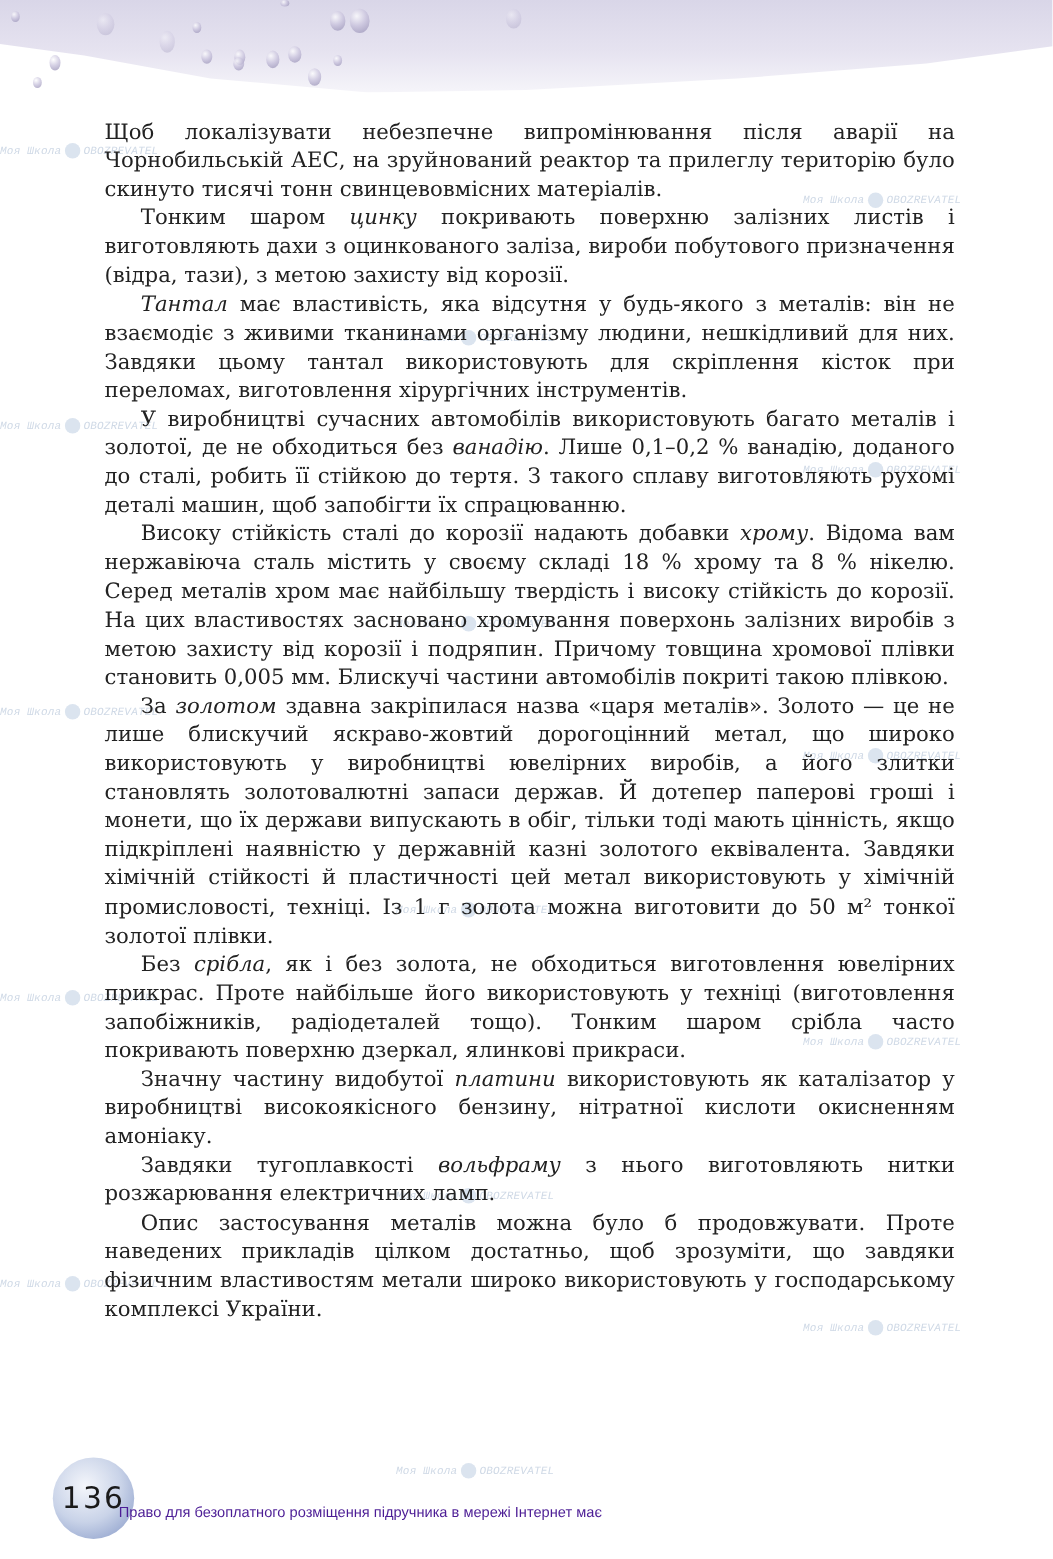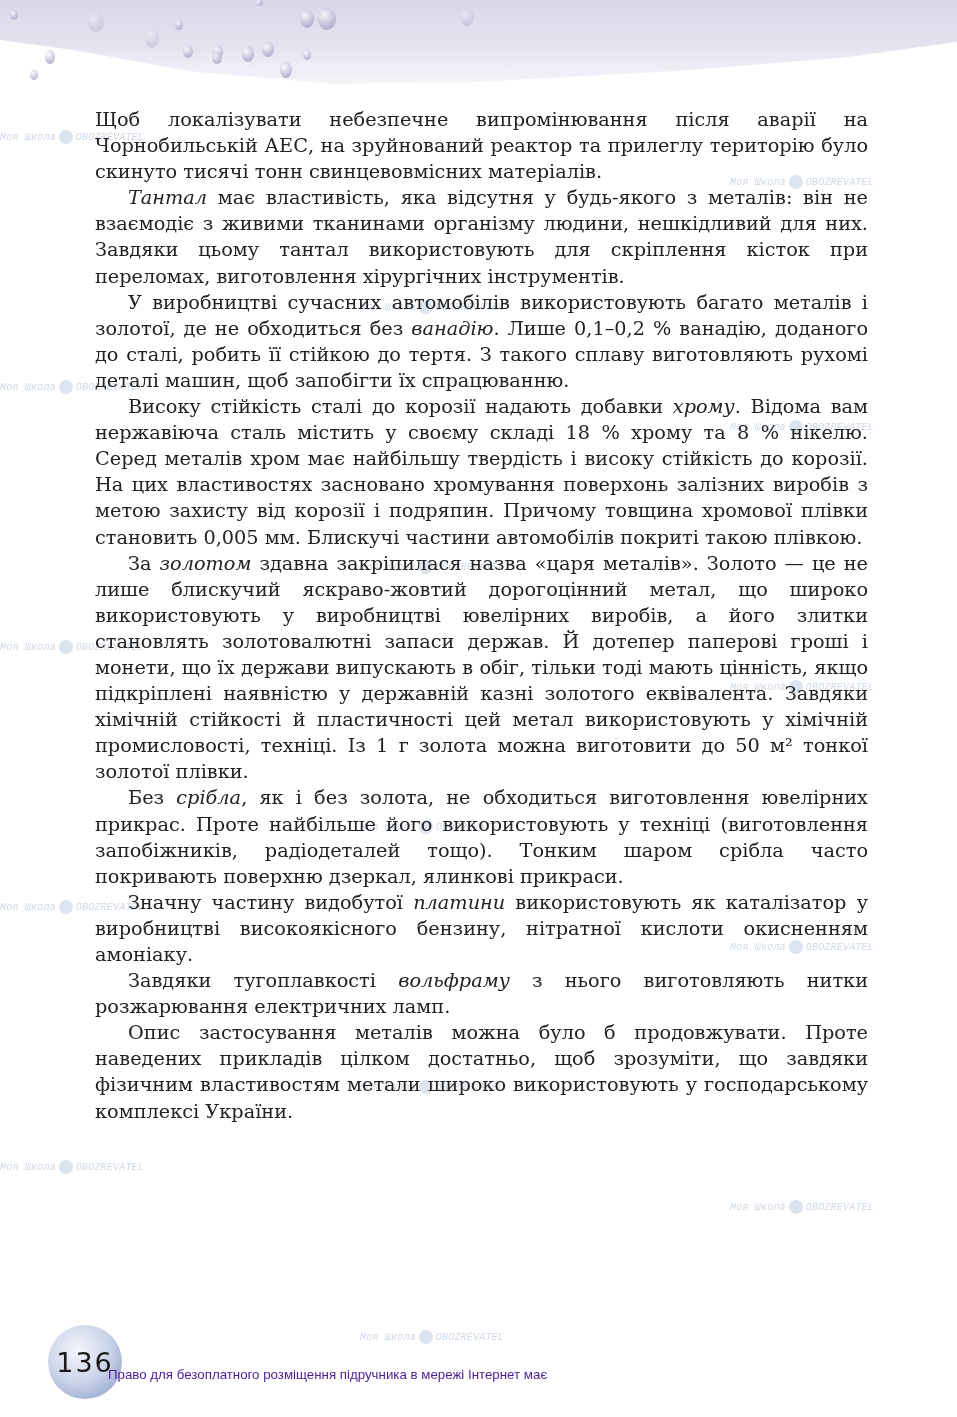--- a/index.html
+++ b/index.html
@@ -87,20 +87,21 @@
   <div class="watermark" style="left:730px;top:1200px;"><span>Моя Школа</span><span class="wm-circle"></span><span>OBOZREVATEL</span></div>
   <div class="watermark" style="left:360px;top:300px;"><span>Моя Школа</span><span class="wm-circle"></span><span>OBOZREVATEL</span></div>
   <div class="watermark" style="left:360px;top:560px;"><span>Моя Школа</span><span class="wm-circle"></span><span>OBOZREVATEL</span></div>
   <div class="watermark" style="left:360px;top:820px;"><span>Моя Школа</span><span class="wm-circle"></span><span>OBOZREVATEL</span></div>
   <div class="watermark" style="left:360px;top:1080px;"><span>Моя Школа</span><span class="wm-circle"></span><span>OBOZREVATEL</span></div>
   <div class="watermark" style="left:360px;top:1330px;"><span>Моя Школа</span><span class="wm-circle"></span><span>OBOZREVATEL</span></div>
 </div>
 
 <div class="text-column" id="body-text">
     <p class="first"><span>Щоб локалізувати небезпечне випромінювання після аварії на Чорнобильській АЕС, на зруйнований реактор та прилеглу територію було скинуто тисячі тонн свинцевовмісних матеріалів.</span></p>
+    <p><span>Тонким шаром </span><em>цинку</em><span> покривають поверхню залізних листів і виготовляють дахи з оцинкованого заліза, вироби побутового призначення (відра, тази), з метою захисту від корозії.</span></p>
     <p><em>Тантал</em><span> має властивість, яка відсутня у будь-якого з металів: він не взаємодіє з живими тканинами організму людини, нешкідливий для них. Завдяки цьому тантал використовують для скріплення кісток при переломах, виготовлення хірургічних інструментів.</span></p>
     <p><span>У виробництві сучасних автомобілів використовують багато металів і золотої, де не обходиться без </span><em>ванадію</em><span>. Лише 0,1–0,2 % ванадію, доданого до сталі, робить її стійкою до тертя. З такого сплаву виготовляють рухомі деталі машин, щоб запобігти їх спрацюванню.</span></p>
     <p><span>Високу стійкість сталі до корозії надають добавки </span><em>хрому</em><span>. Відома вам нержавіюча сталь містить у своєму складі 18 % хрому та 8 % нікелю. Серед металів хром має найбільшу твердість і високу стійкість до корозії. На цих властивостях засновано хромування поверхонь залізних виробів з метою захисту від корозії і подряпин. Причому товщина хромової плівки становить 0,005 мм. Блискучі частини автомобілів покриті такою плівкою.</span></p>
     <p><span>За </span><em>золотом</em><span> здавна закріпилася назва «царя металів». Золото — це не лише блискучий яскраво-жовтий дорогоцінний метал, що широко використовують у виробництві ювелірних виробів, а його злитки становлять золотовалютні запаси держав. Й дотепер паперові гроші і монети, що їх держави випускають в обіг, тільки тоді мають цінність, якщо підкріплені наявністю у державній казні золотого еквівалента. Завдяки хімічній стійкості й пластичності цей метал використовують у хімічній промисловості, техніці. Із 1 г золота можна виготовити до 50 м² тонкої золотої плівки.</span></p>
     <p><span>Без </span><em>срібла</em><span>, як і без золота, не обходиться виготовлення ювелірних прикрас. Проте найбільше його використовують у техніці (виготовлення запобіжників, радіодеталей тощо). Тонким шаром срібла часто покривають поверхню дзеркал, ялинкові прикраси.</span></p>
     <p><span>Значну частину видобутої </span><em>платини</em><span> використовують як каталізатор у виробництві високоякісного бензину, нітратної кислоти окисненням амоніаку.</span></p>
     <p><span>Завдяки тугоплавкості </span><em>вольфраму</em><span> з нього виготовляють нитки розжарювання електричних ламп.</span></p>
     <p><span>Опис застосування металів можна було б продовжувати. Проте наведених прикладів цілком достатньо, щоб зрозуміти, що завдяки фізичним властивостям метали широко використовують у господарському комплексі України.</span></p>
   </div>
 

